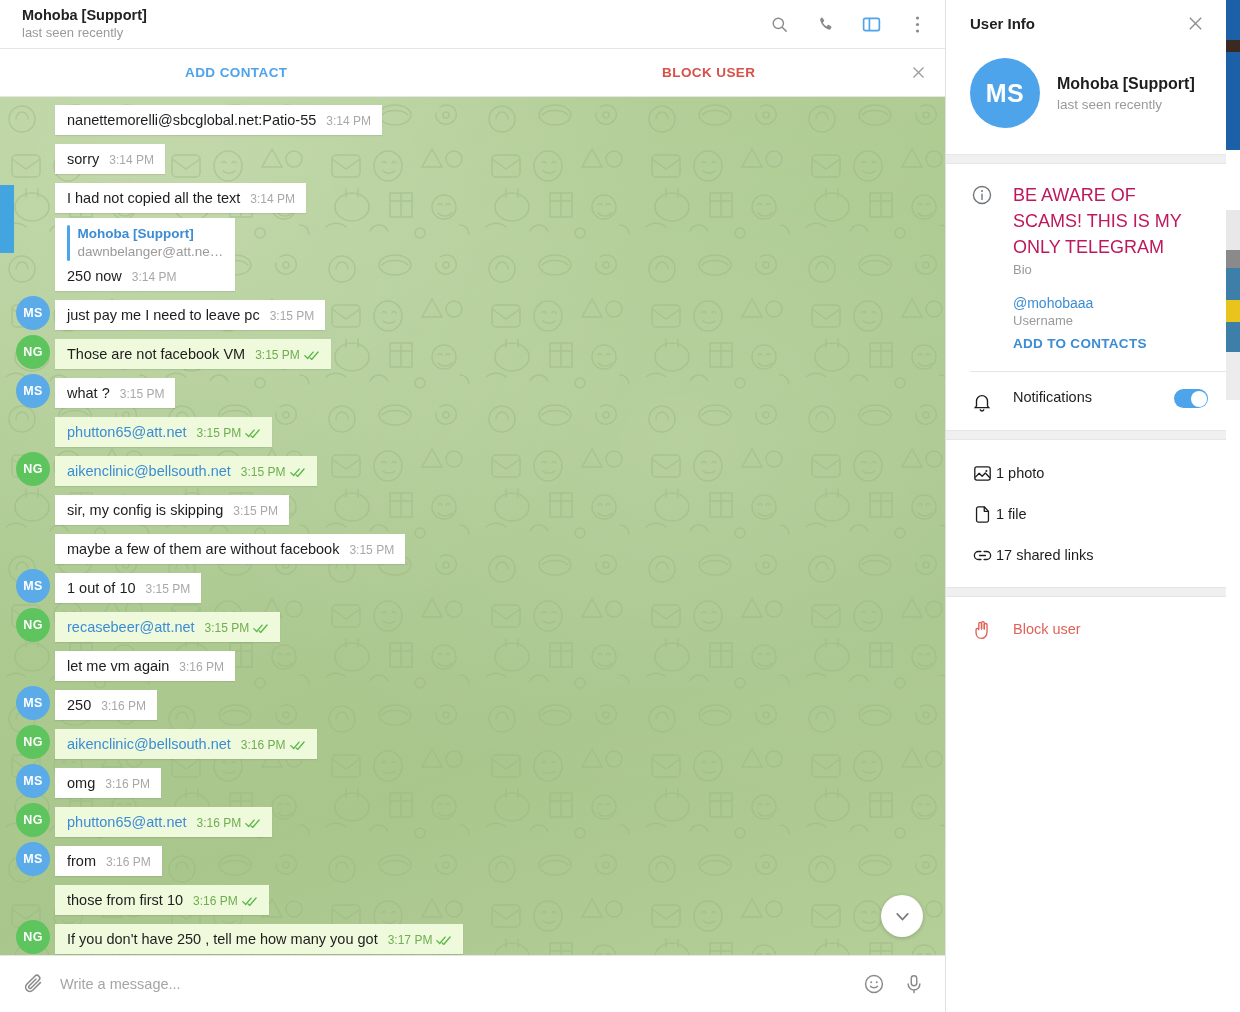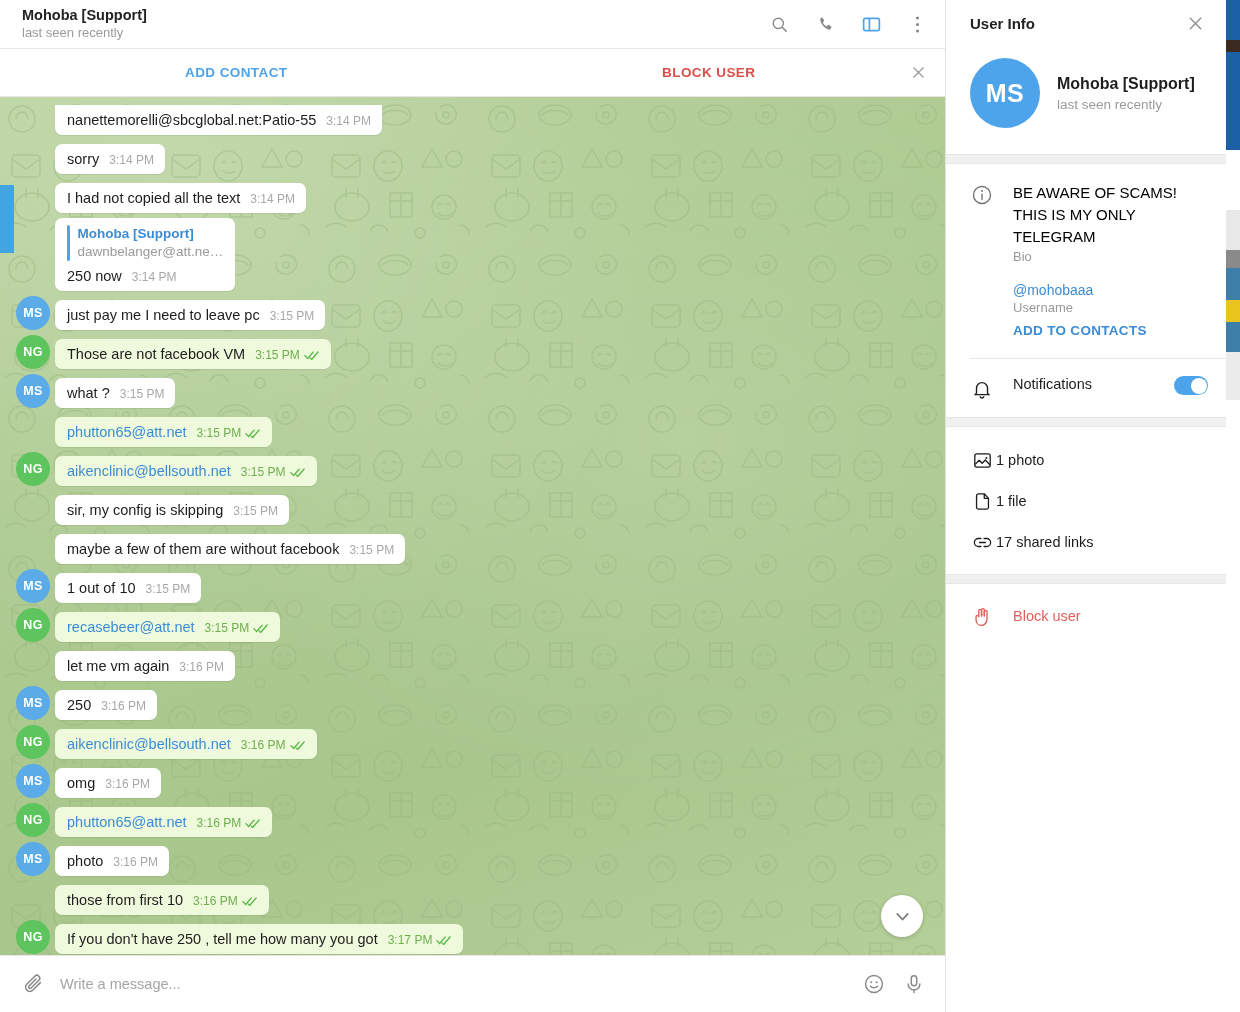--- a/index.html
+++ b/index.html
@@ -89,21 +89,21 @@
     color: #fff; font-size: 12.5px; font-weight: bold;
     display: flex; align-items: center; justify-content: center;
     margin-right: 5px; letter-spacing: .3px;
   }
   .avatar.ms { background: #5aabe8; }
   .avatar.ng { background: #5ec45e; }
   .avatar.spacer { background: none; }
 
   .bubble {
     position: relative; max-width: 560px;
-    padding: 6px 11px 6px 12px; border-radius: 7px;
+    padding: 6px 11px 6px 12px; border-radius: 0;
     font-size: 14.5px; line-height: 1.25; color: #1d1d1d;
     display: flex; align-items: baseline; flex-wrap: wrap; gap: 0;
     box-shadow: 0 1px 1px rgba(0,0,0,.07);
   }
   .bubble.in { background: #fff; }
   .bubble.out { background: #effadd; }
   .bubble .text { white-space: nowrap; }
   .bubble .text.link { color: #3b8cd4; }
   .bubble .meta {
     display: inline-flex; align-items: center; gap: 4px;
@@ -175,21 +175,21 @@
   }
   .profile-name { font-size: 16px; font-weight: bold; color: #1d1d1d; line-height: 1.3; }
   .profile-status { font-size: 13.5px; color: #9a9a9a; margin-top: 3px; }
 
   .sep { height: 10px; background: #f0f0f0; flex: none; border-top: 1px solid #e6e6e6; border-bottom: 1px solid #e6e6e6; }
 
   .info-block { padding: 18px 18px 14px 24px; }
   .info-row { display: flex; gap: 19px; }
   .info-ico { width: 24px; flex: none; display: flex; justify-content: center; padding-top: 2px; color: #707579; }
   .info-body { flex: 1; min-width: 0; }
-  .bio-text { font-size: 15px; color: #000000; line-height: 1.45; }
+  .bio-text { font-size: 18px; color: #be185d; line-height: 1.45; }
   .sub-label { font-size: 13px; color: #9a9a9a; margin-top: 2px; }
   .username { font-size: 14px; color: #3b8cd4; margin-top: 18px; cursor: pointer; }
   .add-contacts {
     font-size: 13.5px; font-weight: bold; color: #3b8cd4; letter-spacing: .3px;
     margin-top: 8px; cursor: pointer;
   }
 
   .notif-row {
     display: flex; align-items: flex-start; gap: 19px;
     padding: 17px 18px 17px 24px; cursor: pointer;
@@ -496,21 +496,21 @@
                 <svg class="ticks" viewBox="0 0 20 12" fill="none" stroke="#5ab845" stroke-width="1.7" stroke-linecap="round">
                   <polyline points="1,6.8 4.6,10.4 11.4,2.4"></polyline>
                   <polyline points="7.6,9.6 9.6,11.6 17.6,2.2"></polyline>
                 </svg>
               </span>
             </div>
           </div>
           <div class="row">
             <div class="avatar ms">MS</div>
             <div class="bubble in">
-              <span class="text">photo</span>
+              <span class="text">from</span>
               <span class="meta">
                 <span>3:16 PM</span>
               </span>
             </div>
           </div>
           <div class="row">
             <div class="avatar spacer"></div>
             <div class="bubble out">
               <span class="text">those from first 10</span>
               <span class="meta">

